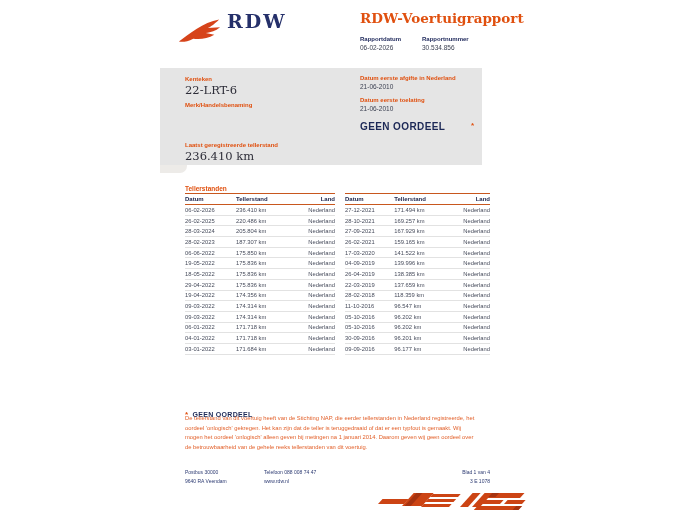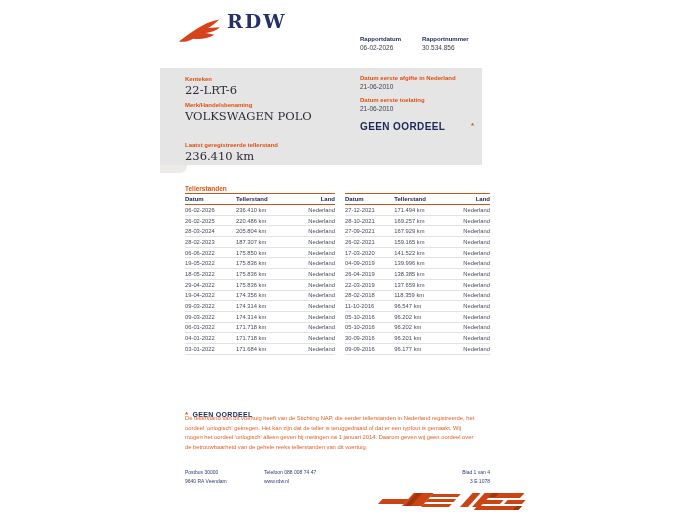--- a/index.html
+++ b/index.html
@@ -49,38 +49,38 @@
 
 <div class="page">
 
   <div class="abs" style="left:176px; top:14px; width:46px; height:32px;">
     <svg width="46" height="32" viewBox="0 0 48 32">
       <path d="M3 28 C14 20, 28 8, 45 5 C40 10, 37 12, 33 14 L46 13 C41 17, 37 18, 31 19 L40 21 C33 25, 25 26, 18 25 C12 28, 7 29, 3 28 Z" fill="#d6431a"></path>
     </svg>
   </div>
   <div class="abs logo-text" style="left:227px; top:10px;">RDW</div>
 
+  <div class="abs doc-title" style="left:360px; top:10px;">RDW-Voertuigrapport</div>
 
   <div class="abs" style="left:360px; top:36px;">
     <div class="meta-label">Rapportdatum</div>
     <div class="meta-value">06-02-2026</div>
   </div>
   <div class="abs" style="left:422px; top:36px;">
     <div class="meta-label">Rapportnummer</div>
     <div class="meta-value">30.534.856</div>
   </div>
 
   <div class="abs summary-box">
     <div class="summary-tab"></div>
 
     <div class="abs f-label" style="left:25px; top:8px;">Kenteken</div>
     <div class="abs f-serif" style="left:25px; top:15px;">22-LRT-6</div>
 
     <div class="abs f-label" style="left:25px; top:34px;">Merk/Handelsbenaming</div>
-    <div class="abs f-serif" style="left:25px; top:41px;">VOLKSWAGEN POLO</div>
 
     <div class="abs f-label" style="left:25px; top:74px;">Laatst geregistreerde tellerstand</div>
     <div class="abs f-serif" style="left:25px; top:81px;">236.410 km</div>
 
     <div class="abs f-label" style="left:200px; top:7px;">Datum eerste afgifte in Nederland</div>
     <div class="abs f-small" style="left:200px; top:15px;">21-06-2010</div>
 
     <div class="abs f-label" style="left:200px; top:29px;">Datum eerste toelating</div>
     <div class="abs f-small" style="left:200px; top:37px;">21-06-2010</div>
 

